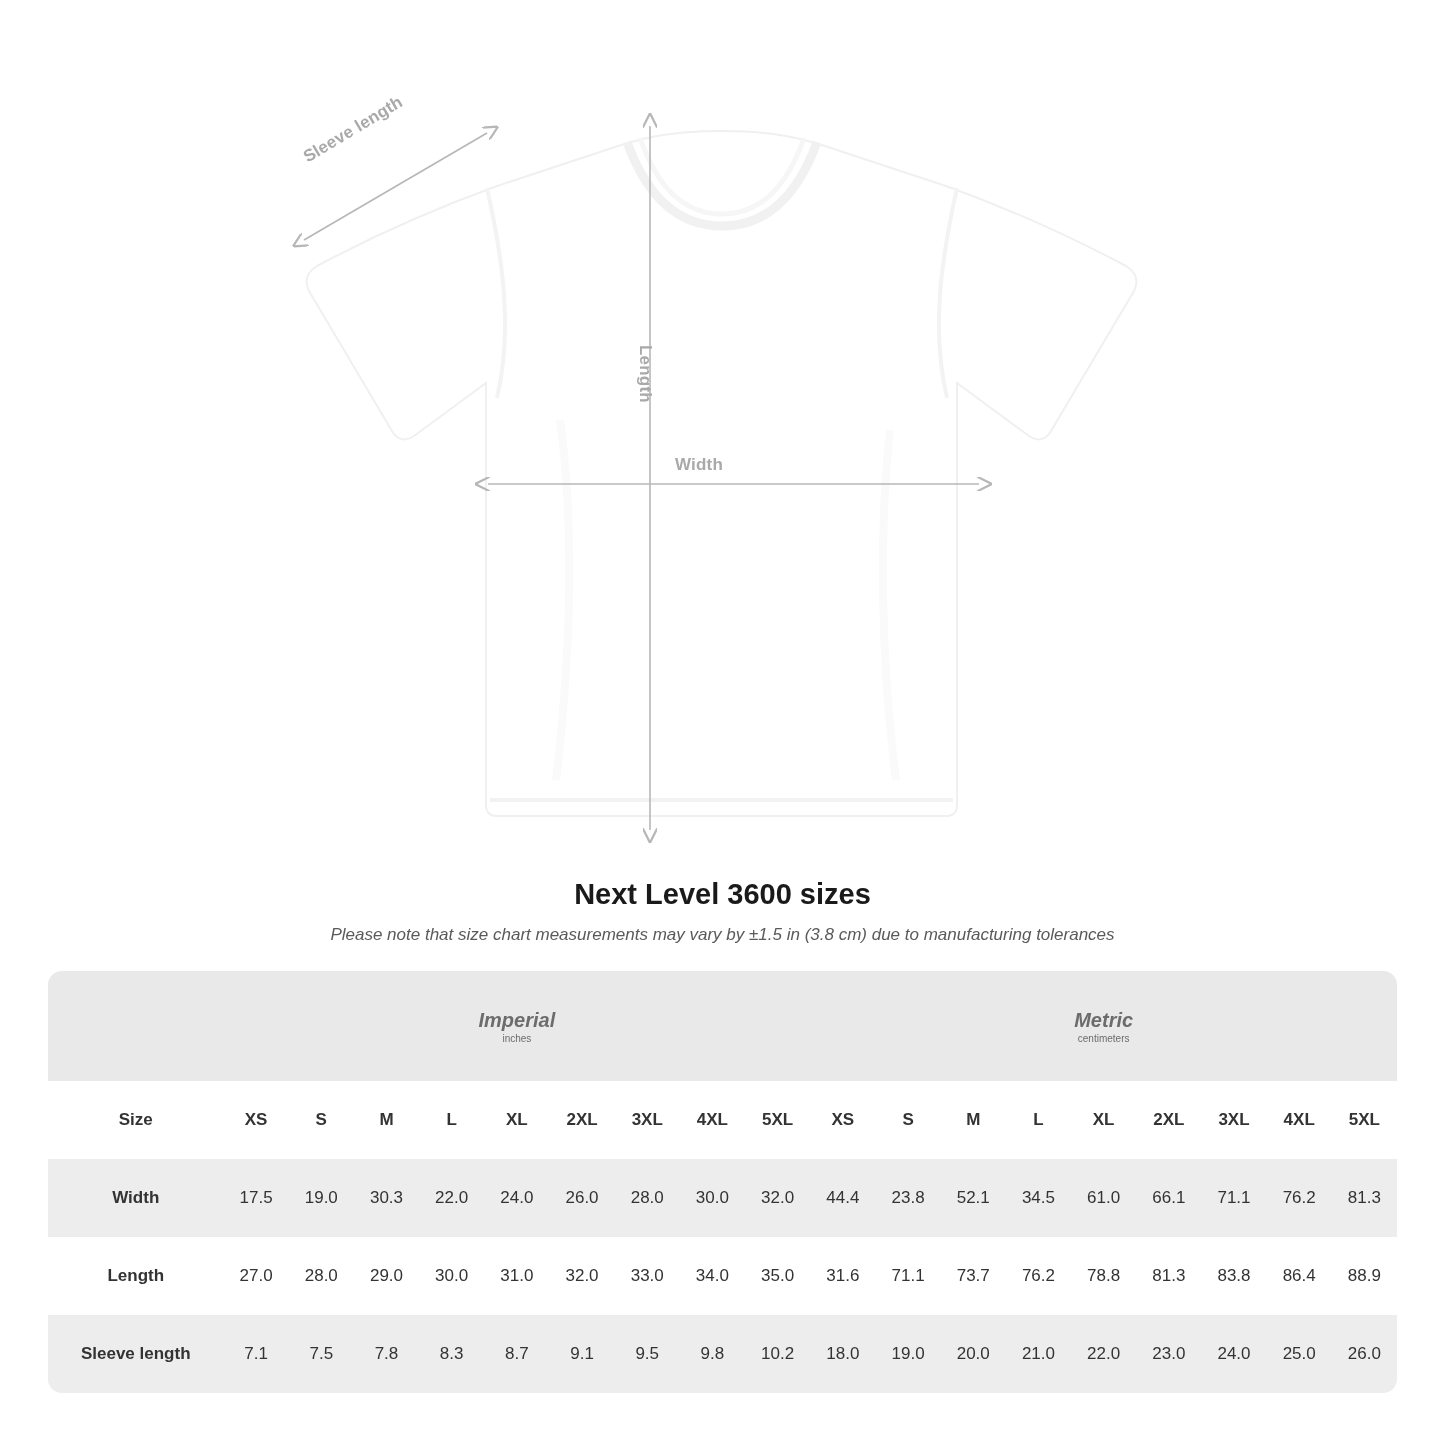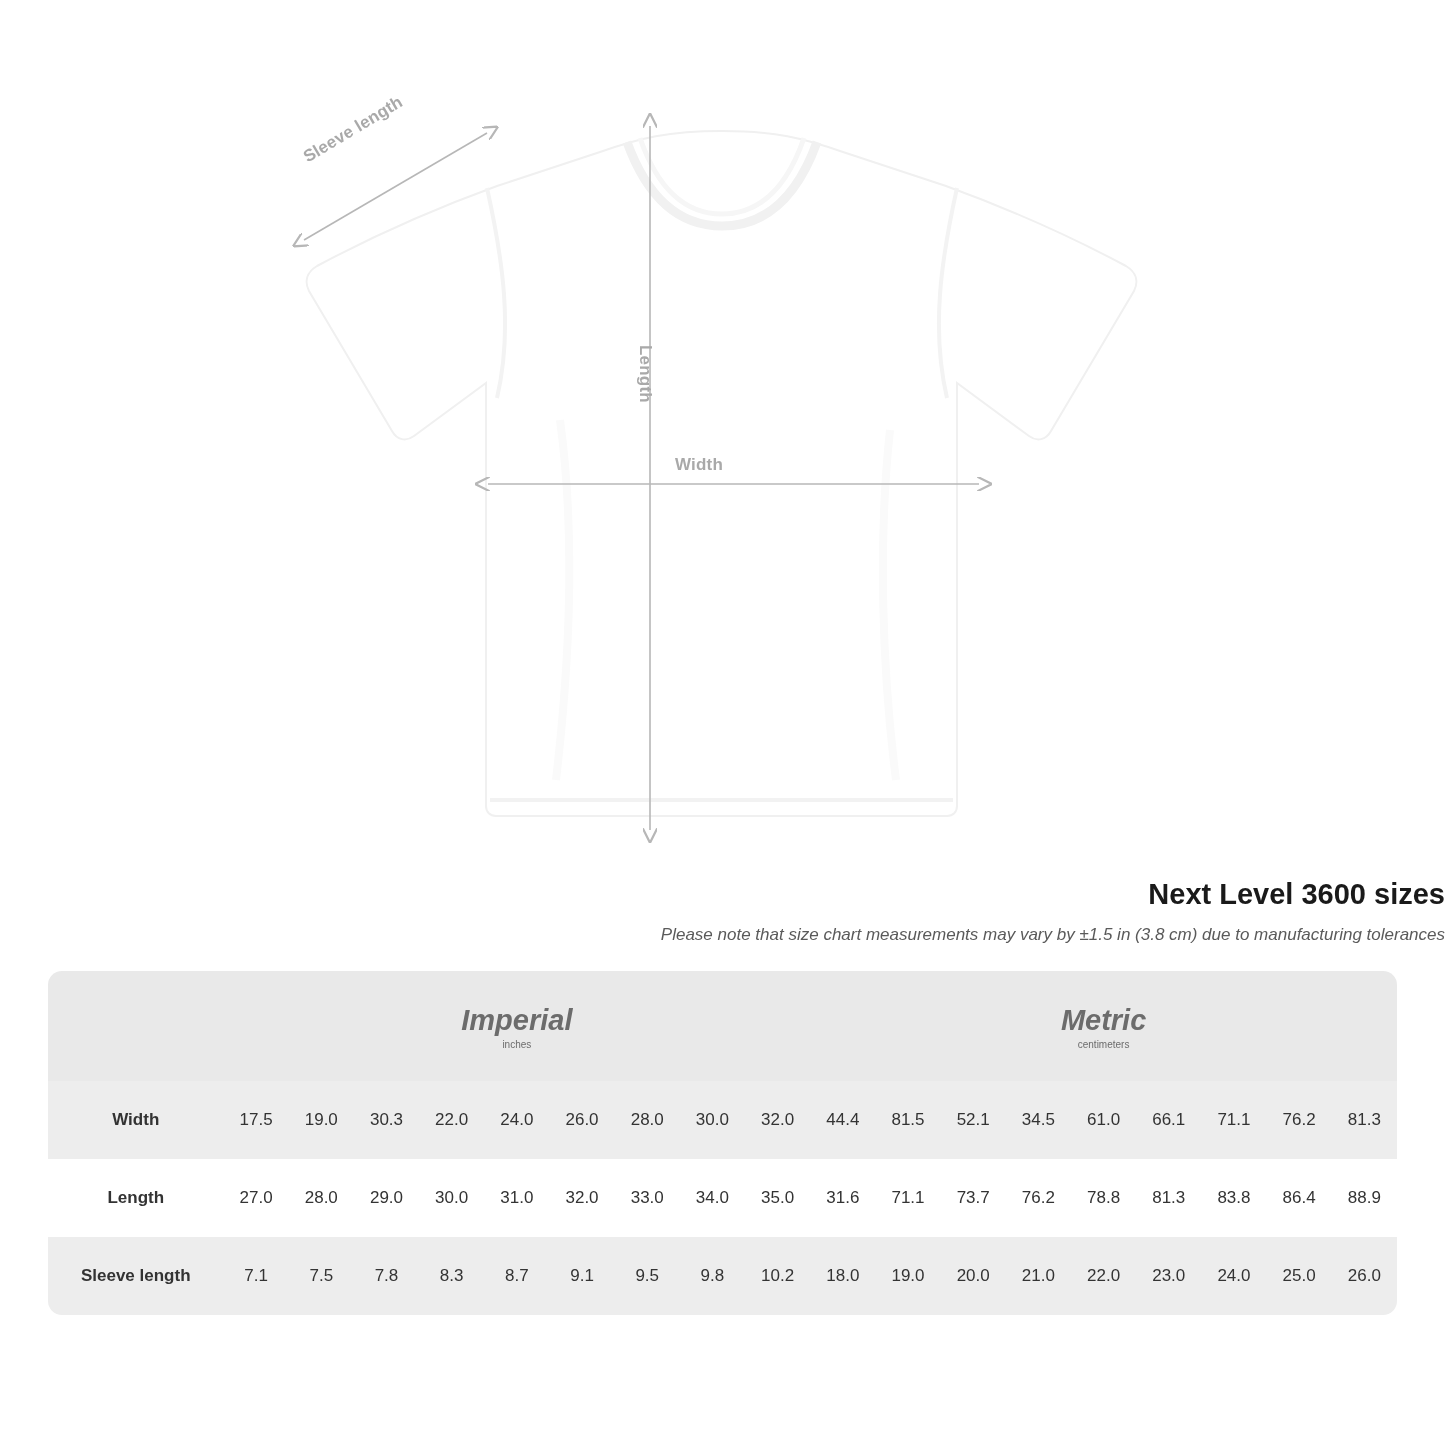--- a/index.html
+++ b/index.html
@@ -52,21 +52,21 @@
     transform: rotate(90deg);
     transform-origin: left top;
   }
   .lbl-width {
     left: 675px;
     top: 455px;
   }
 
   
   .title-block {
-    text-align: right;
+    text-align: center;
     margin-top: 18px;
   }
   .main-title {
     font-size: 29px;
     font-weight: bold;
     color: #1a1a1a;
     margin: 0 0 14px 0;
   }
   .subtitle {
     font-size: 17px;
@@ -90,21 +90,21 @@
     border: none;
     text-align: center;
     font-size: 17px;
     color: #333333;
   }
   .unit-head {
     background: #e9e9e9;
     height: 110px;
   }
   .unit-head .unit-name {
-    font-size: 29px;
+    font-size: 20px;
     font-weight: bold;
     font-style: italic;
     color: #6c6c6c;
     line-height: 1.25;
   }
   .unit-head .unit-sub {
     font-size: 10px;
     color: #6c6c6c;
     font-weight: normal;
     font-style: normal;
@@ -225,34 +225,55 @@
           <td colspan="9">
             <div class="unit-name">Imperial</div>
             <div class="unit-sub">inches</div>
           </td>
           <td colspan="9">
             <div class="unit-name">Metric</div>
             <div class="unit-sub">centimeters</div>
           </td>
         </tr>
 
+        <tr class="size-row row-white">
+          <td class="rowlabel">Size</td>
+          <td class="cell">XS</td>
+          <td class="cell">S</td>
+          <td class="cell">M</td>
+          <td class="cell">L</td>
+          <td class="cell">XL</td>
+          <td class="cell">2XL</td>
+          <td class="cell">3XL</td>
+          <td class="cell">4XL</td>
+          <td class="cell">5XL</td>
+          <td class="cell">XS</td>
+          <td class="cell">S</td>
+          <td class="cell">M</td>
+          <td class="cell">L</td>
+          <td class="cell">XL</td>
+          <td class="cell">2XL</td>
+          <td class="cell">3XL</td>
+          <td class="cell">4XL</td>
+          <td class="cell">5XL</td>
+        </tr>
 
         <tr class="data-row row-grey">
           <td class="rowlabel">Width</td>
           <td class="cell">17.5</td>
           <td class="cell">19.0</td>
           <td class="cell">30.3</td>
           <td class="cell">22.0</td>
           <td class="cell">24.0</td>
           <td class="cell">26.0</td>
           <td class="cell">28.0</td>
           <td class="cell">30.0</td>
           <td class="cell">32.0</td>
           <td class="cell">44.4</td>
-          <td class="cell">81.5</td>
+          <td class="cell">23.8</td>
           <td class="cell">52.1</td>
           <td class="cell">34.5</td>
           <td class="cell">61.0</td>
           <td class="cell">66.1</td>
           <td class="cell">71.1</td>
           <td class="cell">76.2</td>
           <td class="cell">81.3</td>
         </tr>
 
         <tr class="data-row row-white">

